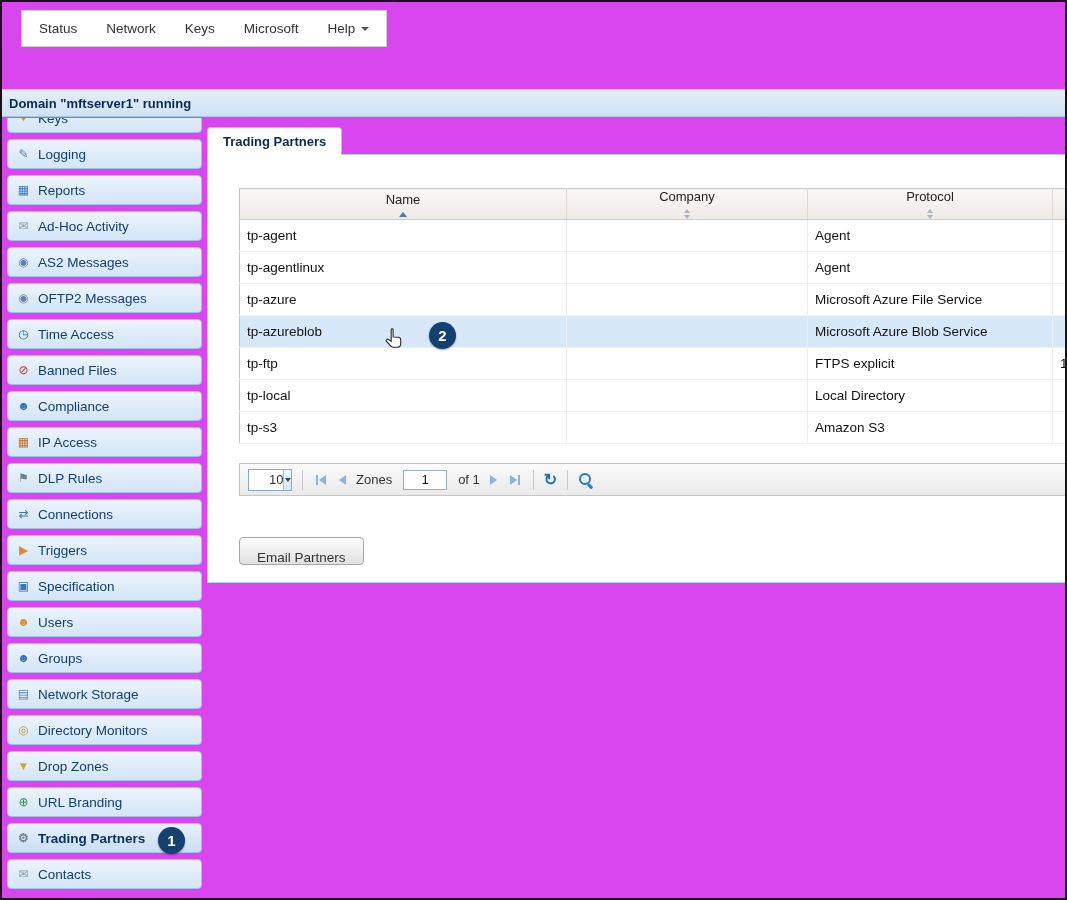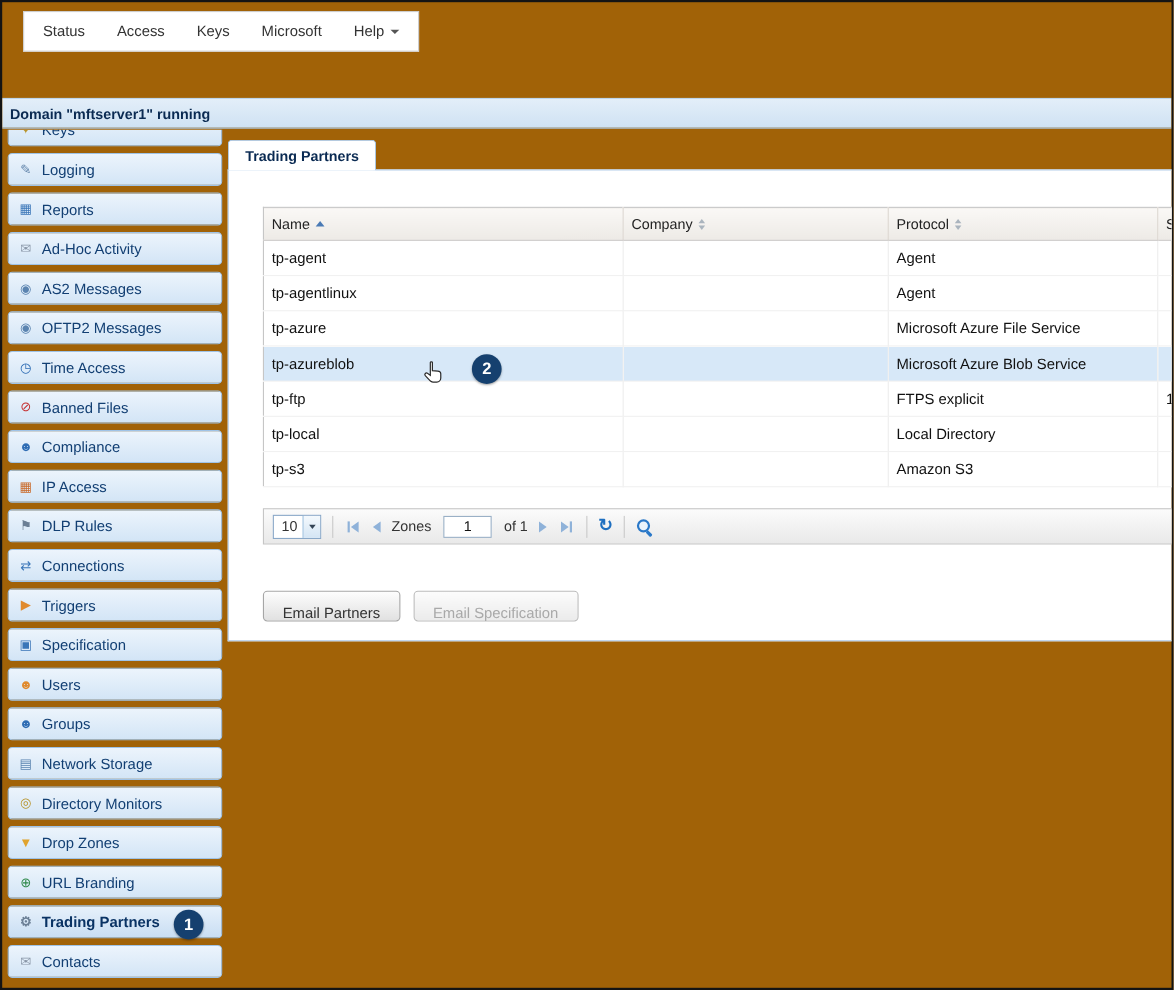--- a/index.html
+++ b/index.html
@@ -1,17 +1,17 @@
 <!DOCTYPE html>
 <html><head>
 <meta charset="utf-8">
 <style>
   * { margin:0; padding:0; box-sizing:border-box; }
   body { background:#fff; }
-  #page{position:relative;width:1067px;height:900px;border:2px solid #141414;background:#a16207;
+  #page{position:relative;width:1067px;height:900px;border:2px solid #141414;background:#d946ef;
         font-family:"Liberation Sans",sans-serif;overflow:hidden;}
 
   
   #menubar{position:absolute;top:8px;left:19px;height:37px;border:1px solid #cdcdcd;background:#fff;
            display:flex;align-items:center;padding:0 17px;gap:29px;}
   .menu-item{font-size:13.5px;color:#333;cursor:pointer;display:flex;align-items:center;white-space:nowrap;}
   .caret{width:0;height:0;border-left:4px solid transparent;border-right:4px solid transparent;
          border-top:4px solid #555;display:inline-block;margin-left:6px;}
 
   
@@ -63,40 +63,40 @@
        z-index:2;cursor:pointer;white-space:nowrap;}
   #panel-body{position:absolute;top:27px;left:0;right:0;bottom:0;background:#fff;
               border:1px solid #b3cde9;border-right:none;}
 
   
   #grid{position:absolute;left:31px;top:33px;width:1000px;}
   table{border-collapse:collapse;table-layout:fixed;width:1000px;background:#fff;border:1px solid #c6c6c6;}
   th{height:30px;background:linear-gradient(#faf8f6,#edeae6);
      border-right:1px solid #ddd8d2;border-bottom:1px solid #cfcccb;
      font-size:13px;font-weight:normal;color:#222;text-align:left;padding:0 7px;}
-  .thwrap{display:flex;align-items:center;gap:5px;}
+  .thwrap{display:flex;align-items:center;gap:5px;flex-direction:column;}
   td{height:32px;border-right:1px solid #ededed;border-bottom:1px solid #f1f1f1;
      font-size:13.5px;color:#111;padding:0 7px;overflow:hidden;white-space:nowrap;cursor:default;}
   tr.hl td{background:#d7e8f8;margin-top:19px;}
 
   .tri-up{width:0;height:0;border-left:4px solid transparent;border-right:4px solid transparent;
           border-bottom:5px solid #4a7ab5;}
   .sort-both{display:inline-flex;flex-direction:column;gap:2px;}
   .sort-both .u{width:0;height:0;border-left:3.5px solid transparent;border-right:3.5px solid transparent;
                 border-bottom:4px solid #aab4be;}
   .sort-both .d{width:0;height:0;border-left:3.5px solid transparent;border-right:3.5px solid transparent;
                 border-top:4px solid #aab4be;}
 
   
   #pager{margin-top:19px;width:1000px;height:33px;border:1px solid #c6c6c6;
          background:linear-gradient(#fbfbfb,#e9e9e9);
          display:flex;align-items:center;padding:0 8px;gap:7px;font-size:13px;color:#333;}
   .pgselect{width:44px;height:22px;border:1px solid #8aa8c8;background:#fff;
             display:inline-flex;align-items:center;justify-content:space-between;
-            padding-left:7px;cursor:pointer;}
+            padding-left:20px;cursor:pointer;}
   .pgcaret{width:16px;height:100%;border-left:1px solid #9ec1e0;
            background:linear-gradient(#f4f9fd,#d4e5f4);
            display:flex;align-items:center;justify-content:center;}
   .cd{width:0;height:0;border-left:3.5px solid transparent;border-right:3.5px solid transparent;
       border-top:4px solid #345;}
   .vsep{width:1px;height:20px;background:#c9c9c9;margin:0 3px;}
   .pgbtn{display:inline-flex;align-items:center;gap:1px;padding:0 3px;cursor:pointer;}
   .tri-left{width:0;height:0;border-top:5px solid transparent;border-bottom:5px solid transparent;
             border-right:7px solid #8fb2d9;}
   .tri-right{width:0;height:0;border-top:5px solid transparent;border-bottom:5px solid transparent;
@@ -127,21 +127,21 @@
   #badge2{left:427px;top:320px;}
   #cursor{position:absolute;left:383px;top:326px;z-index:6;}
 </style>
 </head>
 <body>
 
 <div id="page" data-name="app-window">
 
   <nav id="menubar" data-name="top-menubar">
     <span class="menu-item" data-name="menu-status">Status</span>
-    <span class="menu-item" data-name="menu-domains">Access</span>
+    <span class="menu-item" data-name="menu-domains">Network</span>
     <span class="menu-item" data-name="menu-keys">Keys</span>
     <span class="menu-item" data-name="menu-settings">Microsoft</span>
     <span class="menu-item" data-name="menu-help">
       <span data-name="menu-help-label">Help</span>
       <span class="caret" data-name="chevron-down-icon"></span>
     </span>
   </nav>
 
   <div id="domain-header" data-name="domain-status-bar">
     <span data-name="domain-status-text">Domain "mftserver1" running</span>
@@ -358,21 +358,20 @@
             </span>
           <span class="vsep" data-name="separator"></span>
           <span class="pg-refresh" data-name="refresh-icon"></span>
           <span class="vsep" data-name="separator"></span>
           <span class="pg-search" data-name="search-icon"></span>
         </div>
       </div>
 
       <div id="panel-buttons" data-name="action-buttons">
         <button class="btn" data-name="email-partners-button">Email Partners</button>
-        <button class="btn disabled" data-name="email-specification-button" disabled="">Email Specification</button>
       </div>
 
     </div>
   </section>
 
   <div class="step-badge" id="badge1" data-name="annotation-badge-1">1</div>
   <div class="step-badge" id="badge2" data-name="annotation-badge-2">2</div>
 
   <svg id="cursor" width="18" height="23" viewBox="0 0 18 23" data-name="mouse-cursor-icon">
     <path d="M6.2,1.6 c0,-1 1.9,-1 1.9,0 l0,7.4 l4.9,0.3 c1.7,0.1 2.7,1 2.7,2.5 l0,3.9 c0,2 -1.6,3.6 -3.6,3.6 l-3.5,0 c-1,0 -2,-0.4 -2.7,-1.2 l-4.3,-4.6 c-1.2,-1.3 0.6,-3.1 2,-2.1 l2.6,1.9 z" fill="#ffffff" stroke="#2b2b2b" stroke-width="1.1"></path>

